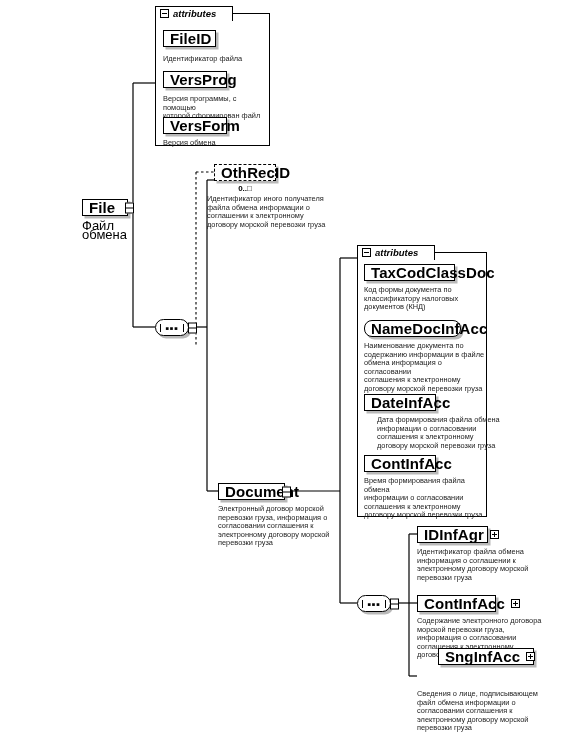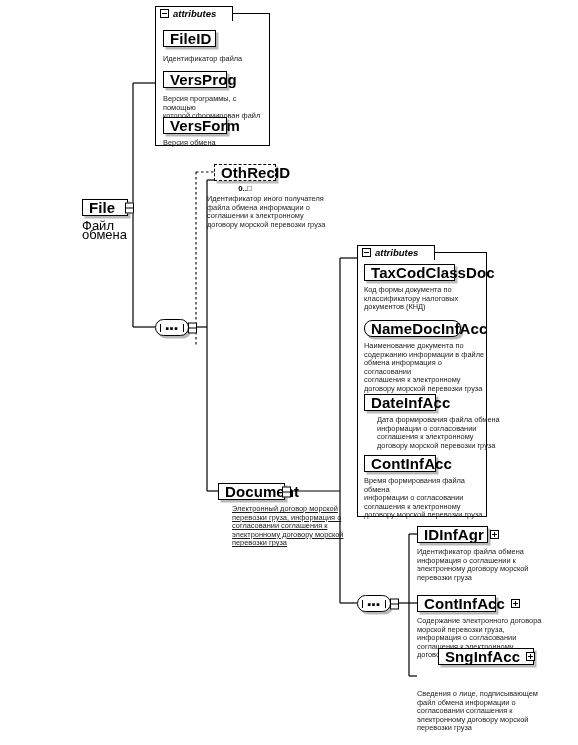--- a/index.html
+++ b/index.html
@@ -220,21 +220,21 @@
   </div>
   <div class="desc" style="left:364px;top:477px;width:124px;">Время формирования файла обмена
 информации о согласовании
 соглашения к электронному
 договору морской перевозки груза</div>
 
   <div class="node" style="left:218px;top:483px;width:67px;text-align:center;">
     <span class="nm">Document</span>
     <span class="seqhandle"></span>
   </div>
-  <div class="desc" style="left:232px;top:505px;width:130px;text-decoration:underline;">Электронный договор морской
+  <div class="desc" style="left:218px;top:505px;width:130px;">Электронный договор морской
 перевозки груза, информация о
 согласовании соглашения к
 электронному договору морской
 перевозки груза</div>
 
   <div class="seq" style="left:357px;top:595px;">
     <span class="bar l"></span>
     <span class="dots">▪▪▪</span>
     <span class="bar r"></span>
     <span class="seqhandle" style="right:-9px;"></span>

